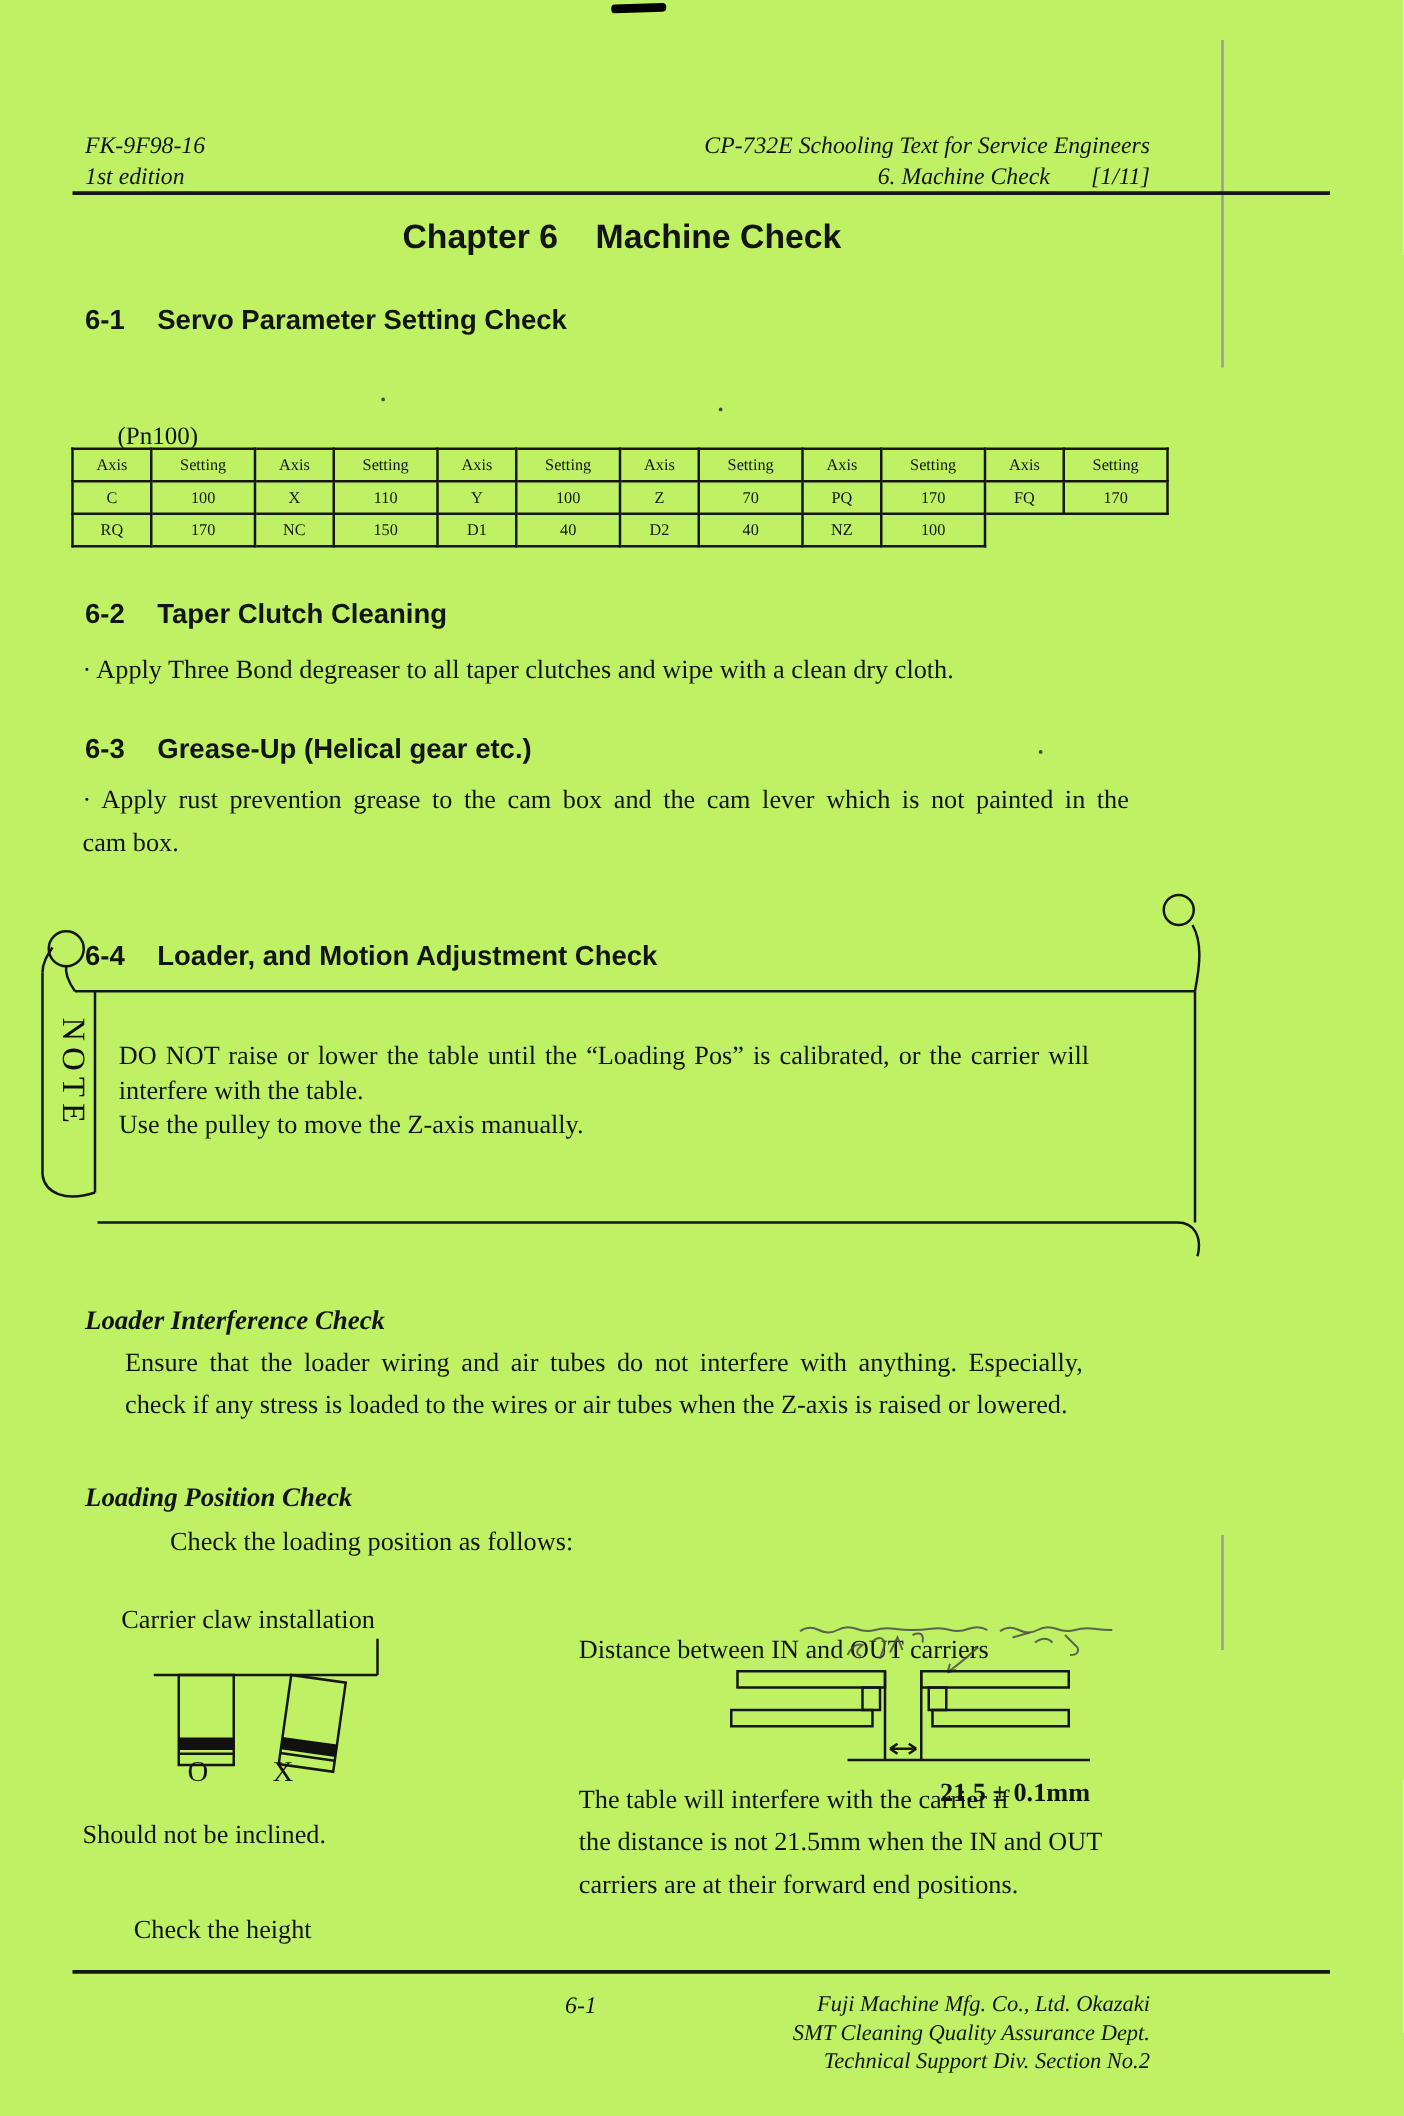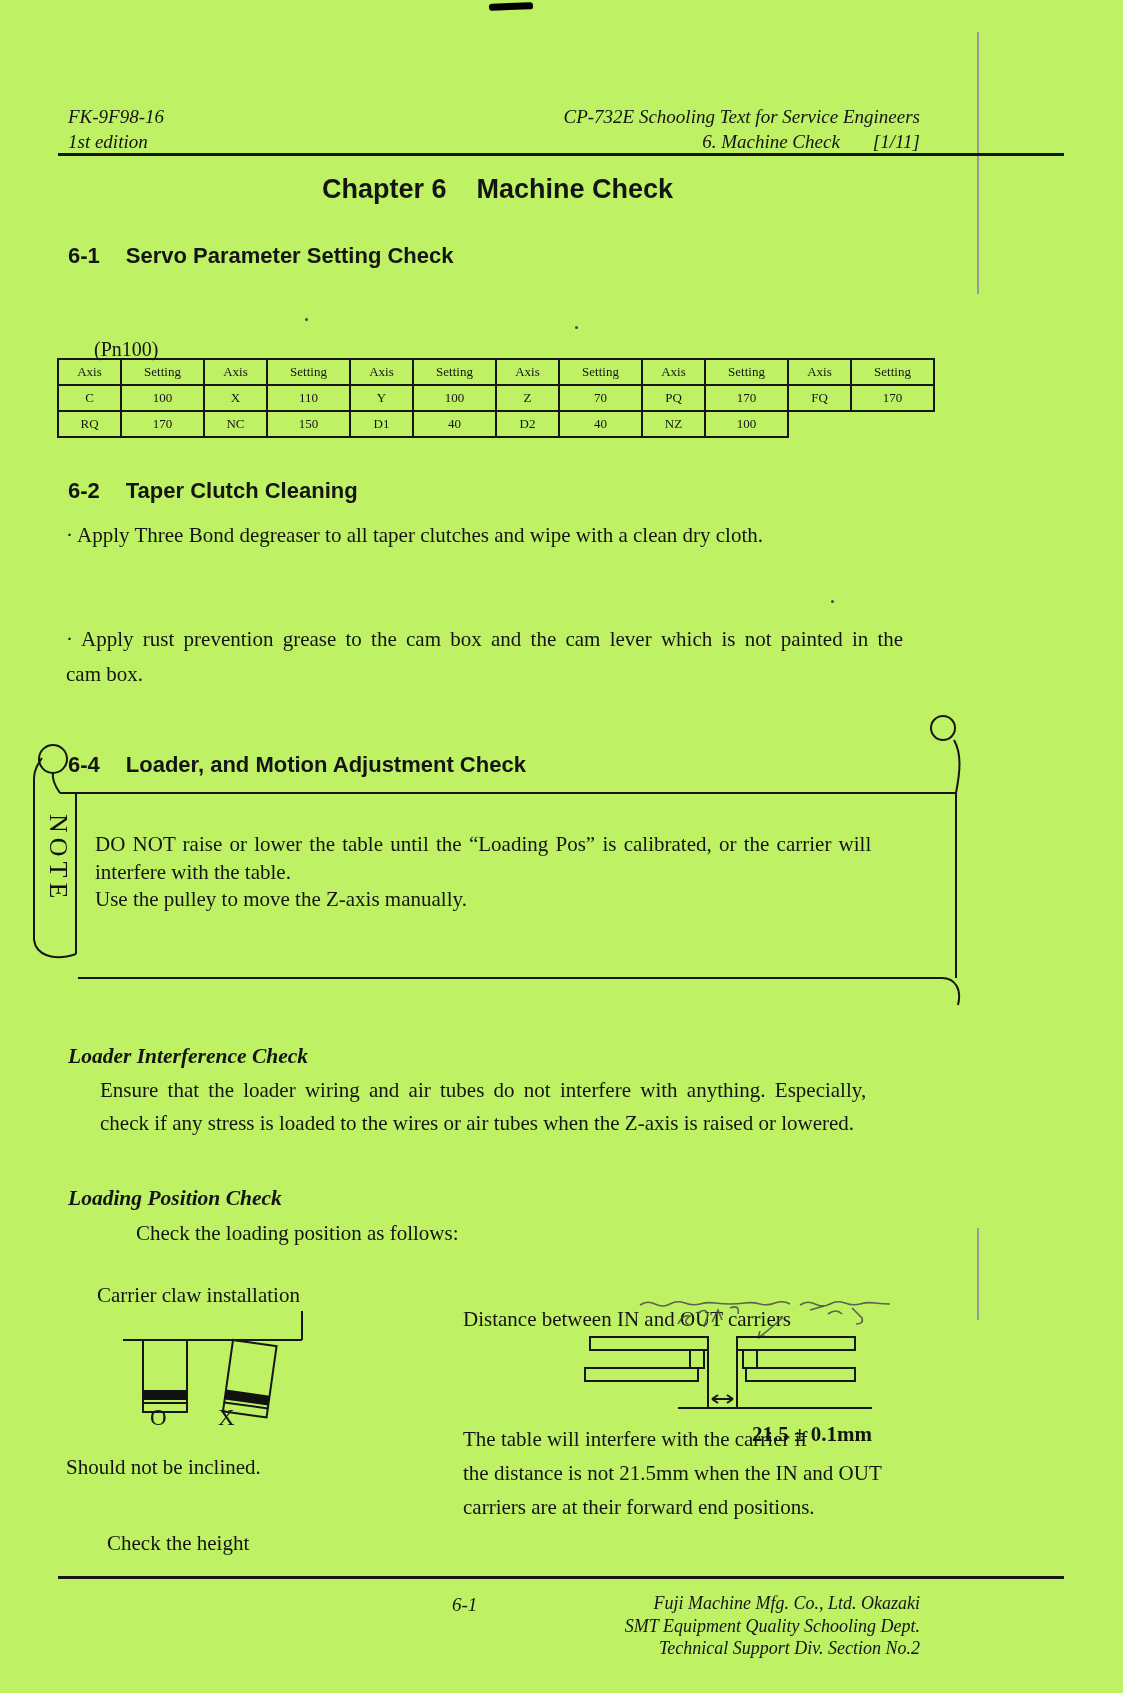--- a/index.html
+++ b/index.html
@@ -165,20 +165,23 @@
       <td class="blank"></td>
     </tr>
   </tbody>
     </table>
 
   <div class="sec-h h62">
     <span>6-2</span><span class="t">Taper Clutch Cleaning</span>
   </div>
   <div class="body-text s62-body">· Apply Three Bond degreaser to all taper clutches and wipe with a clean dry cloth.</div>
 
+  <div class="sec-h h63">
+    <span>6-3</span><span class="t">Grease-Up (Helical gear etc.)</span>
+  </div>
   <div class="body-text s63-body">
     <div class="ws4">· Apply rust prevention grease to the cam box and the cam lever which is not painted in the</div>
     <div>cam box.</div>
   </div>
 
   <div class="sec-h h64">
     <span>6-4</span><span class="t">Loader, and Motion Adjustment Check</span>
   </div>
 
   <svg class="note-svg" width="950" height="312" viewBox="0 0 950 312">
@@ -260,17 +263,17 @@
     <div>The table will interfere with the carrier if</div>
     <div>the distance is not 21.5mm when the IN and OUT</div>
     <div>carriers are at their forward end positions.</div>
   </div>
   <div class="body-text height-note">Check the height</div>
 
   <div class="rule rule-bottom"></div>
   <div class="page-num">6-1</div>
   <div class="footer-org">
     <div>Fuji Machine Mfg. Co., Ltd. Okazaki</div>
-    <div>SMT Equipment Quality Schooling Dept.</div>
+    <div>SMT Cleaning Quality Assurance Dept.</div>
     <div>Technical Support Div. Section No.2</div>
   </div>
 
 </div>
 
 </body></html>

